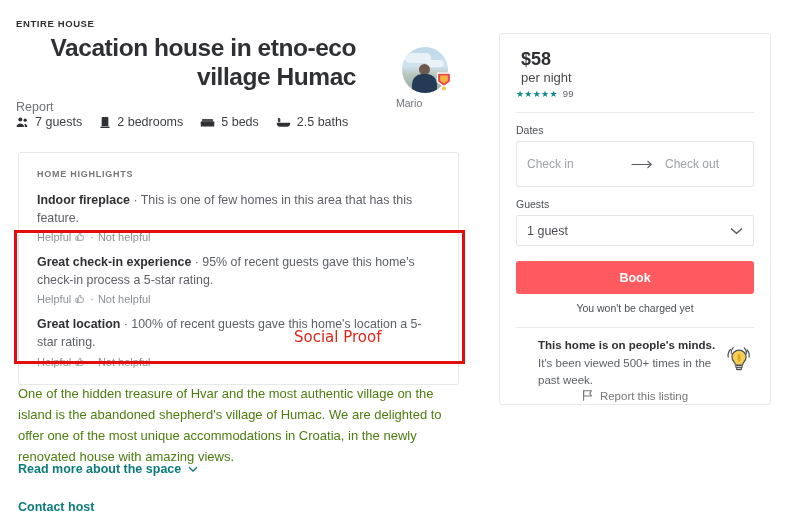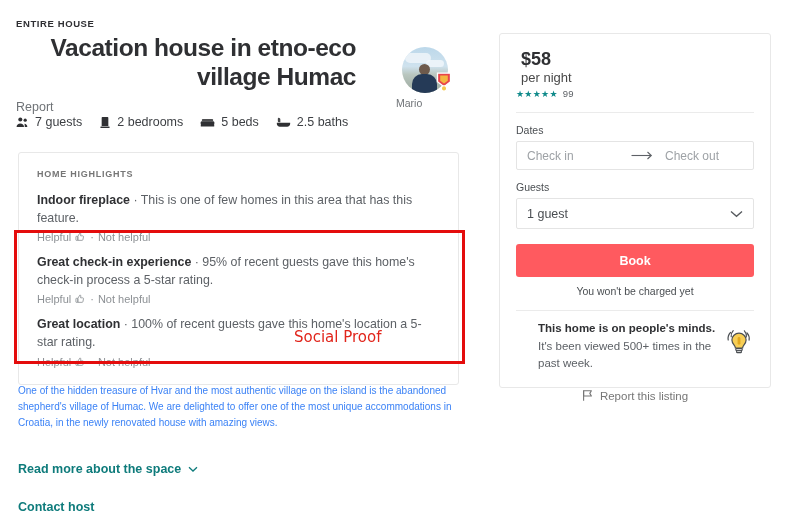--- a/index.html
+++ b/index.html
@@ -158,23 +158,23 @@
     font-size: 15px;
     color: #e1251b;
   }
 
   
   #description {
     position: absolute;
     left: 18px;
     top: 383px;
     width: 442px;
-    font-size: 10px;
+    font-size: 13px;
     line-height: 1.62;
-    color: #3b82f6;
+    color: #4d7c0f;
   }
   #read-more {
     position: absolute;
     left: 18px;
     top: 462px;
     font-size: 12.5px;
     font-weight: bold;
     color: #0e7b7b;
     display: flex;
     align-items: center;
@@ -207,21 +207,21 @@
   .price-unit { font-size: 13px; color: #484848; margin-left: 5px; }
   .rating-row { display: flex; align-items: center; margin-top: 3px; }
   .stars { color: #0f8a8a; font-size: 9px; letter-spacing: 0.3px; }
   .rating-count { font-size: 9.5px; color: #5d6166; margin-left: 5px; }
 
   .divider { height: 1px; background: #ebebeb; margin: 13px 0 11px 0; }
 
   .field-label { font-size: 10.5px; color: #4a4e52; margin-bottom: 5px; }
   .date-box {
     display: flex; align-items: center;
-    height: 29px;
+    height: 46px;
     border: 1px solid #e4e4e4;
     border-radius: 2px;
     padding: 8px 10px;
     margin-bottom: 11px;
     cursor: pointer;
   }
   .date-box .ci, .date-box .co { font-size: 12px; color: #9ea2a6; }
   .date-box .ci { width: 104px; }
   .date-box .arrow { color: #5d6166; margin-right: 12px; display: inline-flex; }
 

